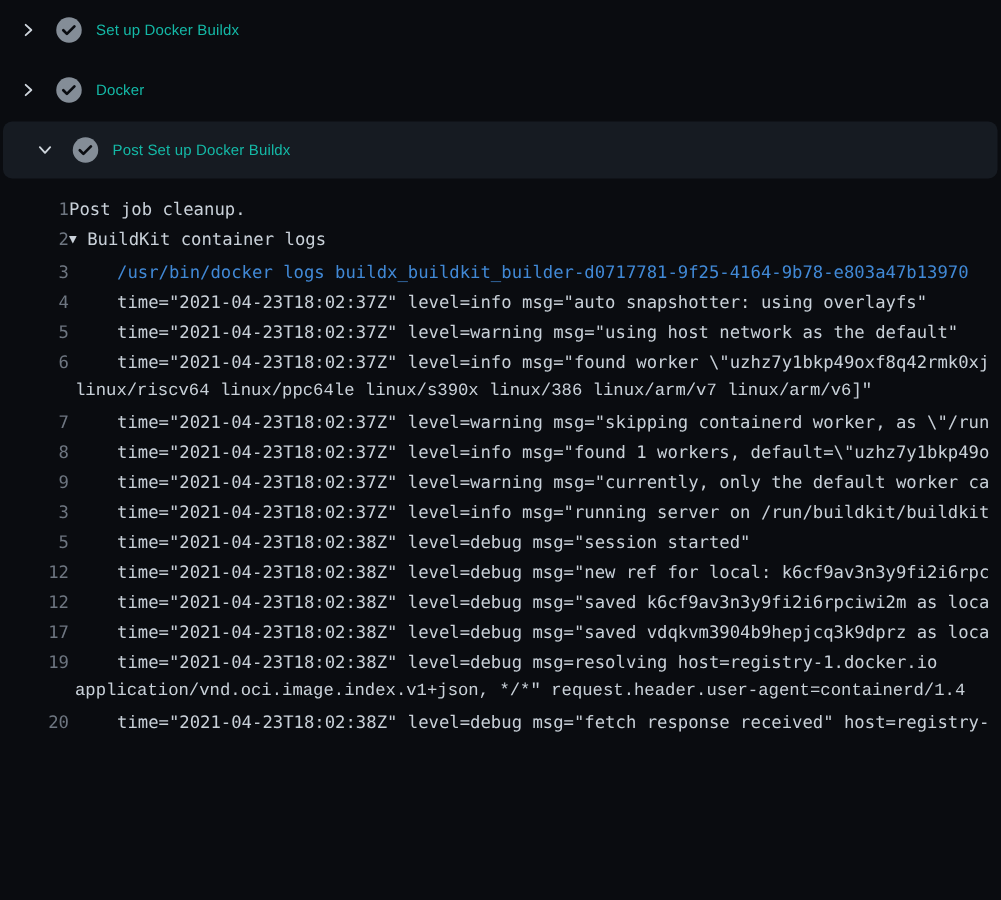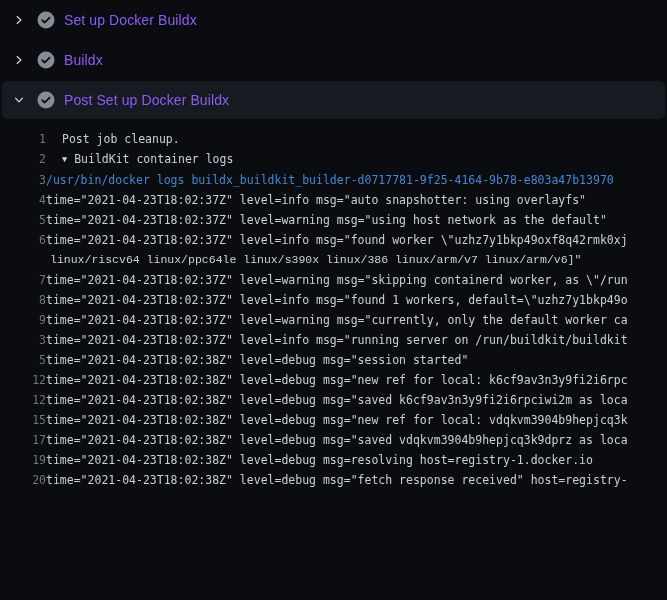--- a/index.html
+++ b/index.html
@@ -9,43 +9,43 @@
     font-family:"Liberation Sans","DejaVu Sans",sans-serif;
     -webkit-font-smoothing:antialiased;
   }
   
   .sections{padding-top:0;}
   .sec-row{
     height:40px;display:flex;align-items:center;
     padding-left:11px;cursor:pointer;box-sizing:border-box;
   }
   .sec-row.expanded{
-    height:38px;margin:1px 2px 0 2px;padding-left:9px;
+    height:38px;margin:1px 2px 0 2px;padding-left:20px;
     background:#161b22;border-radius:6px;
   }
   .chev{width:16px;height:16px;flex:none;display:flex;align-items:center;justify-content:center;}
   .chev svg{display:block;}
   .check{width:18px;height:18px;flex:none;margin-left:10px;}
   .sec-label{
-    margin-left:9px;font-size:14px;color:#8b5cf6;letter-spacing:.1px;
+    margin-left:9px;font-size:10px;color:#14b8a6;letter-spacing:.1px;
   }
   
   .log{
     padding-top:10px;
     font-family:"DejaVu Sans Mono","Liberation Mono",monospace;
     font-size:11.5px;line-height:20px;
   }
   .log-line{display:flex;white-space:pre;overflow:hidden;}
   .ln{
     width:46px;flex:none;text-align:right;color:#6e7681;
     user-select:none;cursor:pointer;
   }
   .lc{color:#c9d1d9;flex:none;}
-  .k-group .lc{margin-left:16px;}
-  .k-ind .lc{text-align:center;}
+  .k-group .lc{margin-left:0;}
+  .k-ind .lc{margin-left:32px;text-align:center;}
   .k-wrap .lc{margin-left:4px;font-family:Liberation Mono, monospace;}
   .k-cmd .lc{color:#4189d6;}
   .tri{
     display:inline-block;font-size:8.5px;color:#c9d1d9;
     transform:translateY(-1px);margin-right:7px;cursor:pointer;
   }
 </style>
 </head>
 <body>
 
@@ -71,21 +71,21 @@
       <svg width="10" height="10" viewBox="0 0 16 16">
           <path d="M5 2.5l6 5.5-6 5.5" fill="none" stroke="#ced5dc" stroke-width="2" stroke-linecap="round" stroke-linejoin="round"></path>
         </svg>
     </span>
     <span class="check">
       <svg width="18" height="18" viewBox="0 0 18 18">
           <circle cx="9" cy="9" r="8.5" fill="#848d97"></circle>
           <path d="M5.2 9.2l2.4 2.4 5-5" fill="none" stroke="#0a0c10" stroke-width="1.8" stroke-linecap="round" stroke-linejoin="round"></path>
         </svg>
     </span>
-    <span class="sec-label">Buildx</span>
+    <span class="sec-label">Docker</span>
   </div>
 
 
   <div class="sec-row expanded">
     <span class="chev">
       <svg width="10" height="10" viewBox="0 0 16 16">
           <path d="M2.5 5l5.5 6 5.5-6" fill="none" stroke="#ced5dc" stroke-width="2" stroke-linecap="round" stroke-linejoin="round"></path>
         </svg>
     </span>
     <span class="check">
@@ -107,18 +107,17 @@
     <div class="log-line k-ind"><span class="ln">5</span><span class="lc">time="2021-04-23T18:02:37Z" level=warning msg="using host network as the default"</span></div>
     <div class="log-line k-ind"><span class="ln">6</span><span class="lc">time="2021-04-23T18:02:37Z" level=info msg="found worker \"uzhz7y1bkp49oxf8q42rmk0xj</span></div>
     <div class="log-line k-wrap"><span class="ln"></span><span class="lc">linux/riscv64 linux/ppc64le linux/s390x linux/386 linux/arm/v7 linux/arm/v6]"</span></div>
     <div class="log-line k-ind"><span class="ln">7</span><span class="lc">time="2021-04-23T18:02:37Z" level=warning msg="skipping containerd worker, as \"/run</span></div>
     <div class="log-line k-ind"><span class="ln">8</span><span class="lc">time="2021-04-23T18:02:37Z" level=info msg="found 1 workers, default=\"uzhz7y1bkp49o</span></div>
     <div class="log-line k-ind"><span class="ln">9</span><span class="lc">time="2021-04-23T18:02:37Z" level=warning msg="currently, only the default worker ca</span></div>
     <div class="log-line k-ind"><span class="ln">3</span><span class="lc">time="2021-04-23T18:02:37Z" level=info msg="running server on /run/buildkit/buildkit</span></div>
     <div class="log-line k-ind"><span class="ln">5</span><span class="lc">time="2021-04-23T18:02:38Z" level=debug msg="session started"</span></div>
     <div class="log-line k-ind"><span class="ln">12</span><span class="lc">time="2021-04-23T18:02:38Z" level=debug msg="new ref for local: k6cf9av3n3y9fi2i6rpc</span></div>
     <div class="log-line k-ind"><span class="ln">12</span><span class="lc">time="2021-04-23T18:02:38Z" level=debug msg="saved k6cf9av3n3y9fi2i6rpciwi2m as loca</span></div>
-    <div class="log-line k-ind"><span class="ln">15</span><span class="lc">time="2021-04-23T18:02:38Z" level=debug msg="new ref for local: vdqkvm3904b9hepjcq3k</span></div>
     <div class="log-line k-ind"><span class="ln">17</span><span class="lc">time="2021-04-23T18:02:38Z" level=debug msg="saved vdqkvm3904b9hepjcq3k9dprz as loca</span></div>
     <div class="log-line k-ind"><span class="ln">19</span><span class="lc">time="2021-04-23T18:02:38Z" level=debug msg=resolving host=registry-1.docker.io</span></div>
-    <div class="log-line k-wrap"><span class="ln"></span></div>
+    <div class="log-line k-wrap"><span class="ln"></span><span class="lc">application/vnd.oci.image.index.v1+json, */*" request.header.user-agent=containerd/1.4</span></div>
     <div class="log-line k-ind"><span class="ln">20</span><span class="lc">time="2021-04-23T18:02:38Z" level=debug msg="fetch response received" host=registry-</span></div>
   </div>
 
 </body></html>

